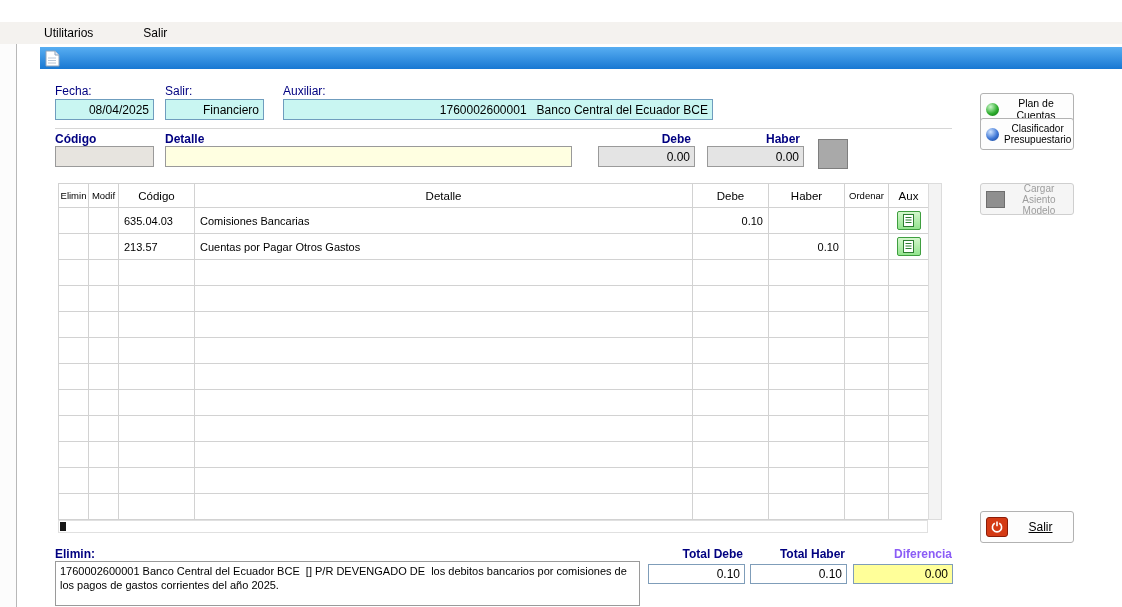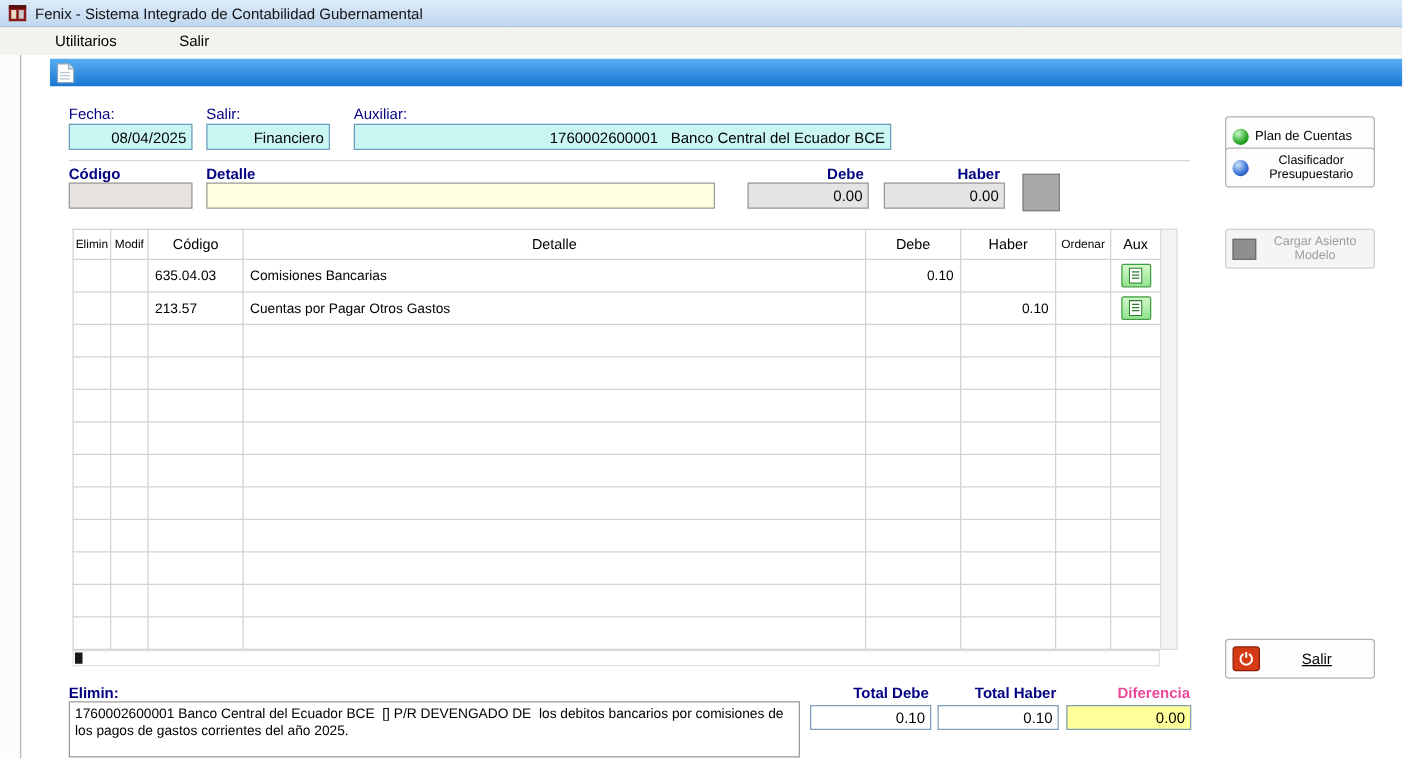--- a/index.html
+++ b/index.html
@@ -21,40 +21,40 @@
   .left-strip{position:absolute;left:0;top:44px;width:17px;height:563px;background:#fcfcfc;
     border-right:1px solid #b8b8b8;box-sizing:border-box;}
 
   
   .toolbar{position:absolute;left:40px;top:47px;width:1082px;height:22px;
     background:linear-gradient(#58aef2,#1877d2);display:flex;align-items:center;padding:0 5px;box-sizing:border-box;}
 
   
   .lb{position:absolute;color:#000080;font-size:12px;white-space:nowrap;}
   .lb.b{font-weight:bold;}
-  .lb.red{color:#ec4899;font-weight:bold;}
+  .lb.red{color:#8b5cf6;font-weight:bold;}
   .tr{text-align:right;}
 
   
   .fld{position:absolute;height:21px;border:1px solid #6f9dbe;box-sizing:border-box;
     font-family:"Liberation Sans",sans-serif;font-size:12px;padding:0 4px;background:#fff;text-align:right;}
   .fld.cyan{background:#c9f6f2;}
   .fld.yellow{background:#ffffe1;border-color:#9a9a9a;}
   .fld.grayface{background:#e7e4df;border-color:#9a9a9a;}
   .fld.graydisp{background:#e4e4e4;border-color:#9a9a9a;text-align:right;}
   .fld.white{border-color:#7f9db9;text-align:right;}
   .fld.dif{background:#ffff99;border-color:#7f9db9;text-align:right;}
 
   .sep{position:absolute;left:55px;top:128px;width:897px;height:1px;background:#d6d6d6;}
 
   .gray-square{position:absolute;left:818px;top:139px;width:30px;height:30px;background:#a9a9a9;
     border:1px solid #7e7e7e;box-sizing:border-box;cursor:pointer;}
 
   
-  .side-btn{position:absolute;left:980px;width:120px;background:#fdfdfd;border:1px solid #b2b2b2;
+  .side-btn{position:absolute;left:980px;width:94px;background:#fdfdfd;border:1px solid #b2b2b2;
     border-radius:3px;display:flex;align-items:center;gap:5px;padding:15px 5px;box-sizing:border-box;
     font-size:11px;cursor:pointer;font-family:"Liberation Sans",sans-serif;}
   .side-btn .two{display:flex;flex-direction:column;align-items:center;line-height:11px;font-size:10px;flex:1;}
   .side-btn.disabled{color:#9c9c9c;background:#f5f5f5;border-color:#cfcfcf;cursor:default;}
   .sphere{width:13px;height:13px;border-radius:50%;flex:0 0 auto;}
   .sphere.green{background:radial-gradient(circle at 35% 30%,#ccf7cc,#2fae2f 55%,#0c6c0c);}
   .sphere.blue{background:radial-gradient(circle at 35% 30%,#cfe4ff,#3f77d6 55%,#0c3a8c);}
   .gray-ico{width:17px;height:15px;background:#8f8f8f;border:1px solid #6e6e6e;flex:0 0 auto;}
   .power-ico{width:20px;height:18px;background:#d43a14;border:1px solid #8c1c08;border-radius:3px;
     display:flex;align-items:center;justify-content:center;flex:0 0 auto;}
@@ -81,31 +81,20 @@
   
   .glosa-box{position:absolute;left:55px;top:561px;width:585px;height:45px;background:#fff;
     border:1px solid #9a9a9a;box-sizing:border-box;font-size:11px;padding:2px 4px;
     white-space:pre-wrap;line-height:14px;overflow:hidden;}
 </style>
 </head>
 <body>
 
 <div id="app">
 
-  <div class="titlebar">
-    <span style="display:inline-flex;">
-      <svg width="16" height="16" viewBox="0 0 16 16">
-        <rect x="1" y="3" width="14" height="11" fill="#8b1a1a"></rect>
-        <rect x="3" y="5" width="4" height="7" fill="#e8d8c8"></rect>
-        <rect x="9" y="5" width="4" height="7" fill="#c8c8c8"></rect>
-        <rect x="1" y="1" width="14" height="3" fill="#5a0f0f"></rect>
-      </svg>
-    </span>
-    <span class="title-text">Fenix - Sistema Integrado de Contabilidad Gubernamental</span>
-  </div>
 
   <div class="menubar">
     <span class="menu-item">Utilitarios</span>
     <span class="menu-item">Salir</span>
   </div>
 
   <div class="left-strip"></div>
 
   <div class="toolbar">
     <span style="display:inline-flex;cursor:pointer;">

